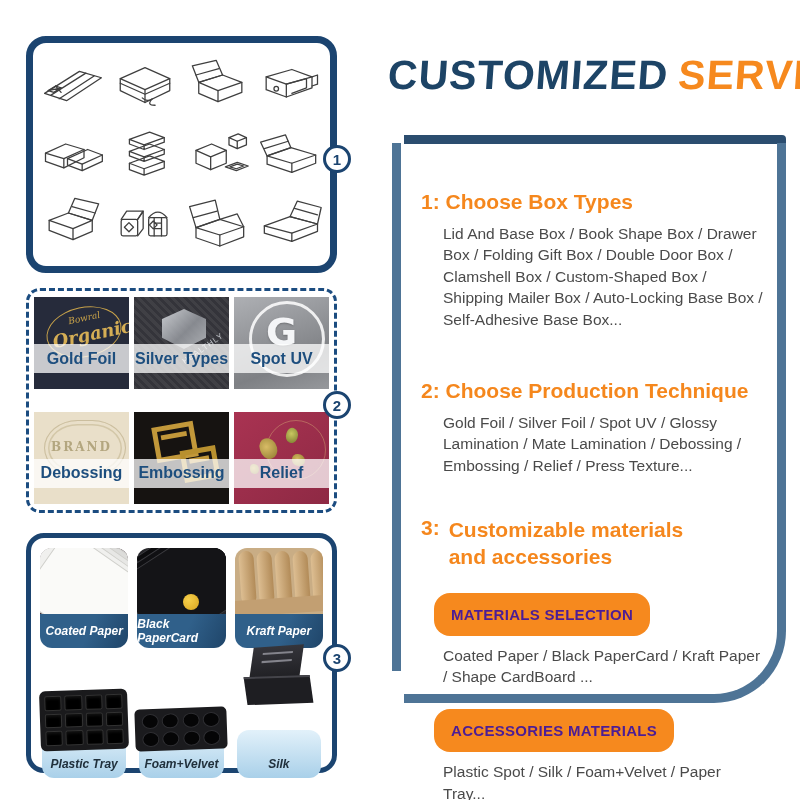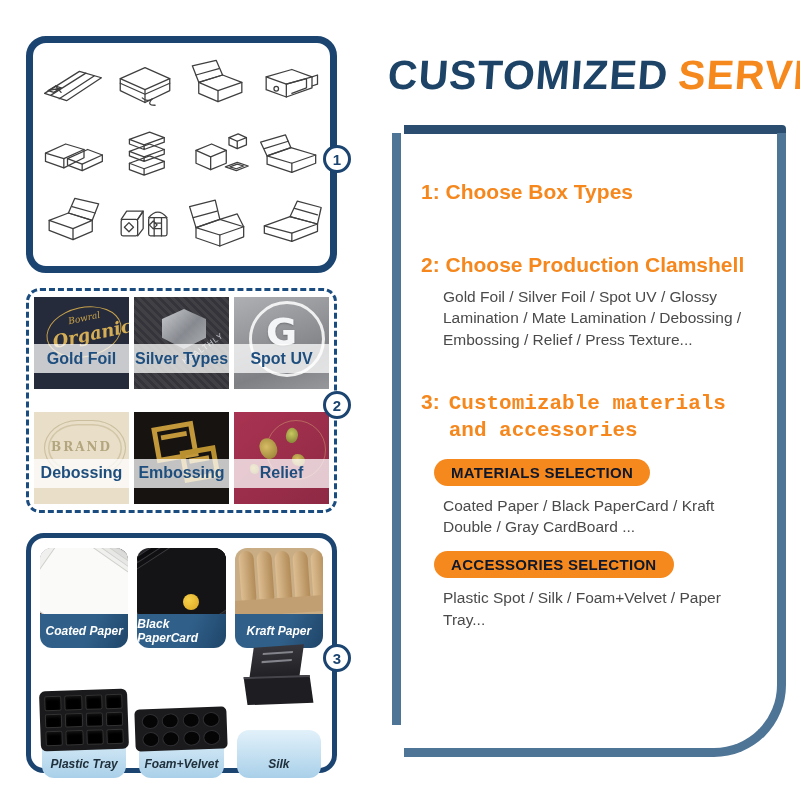--- a/index.html
+++ b/index.html
@@ -87,32 +87,32 @@
   .foam b{width:15px;height:13px;border-radius:50%;background:#050506;border:1px solid #2E2E32;margin:auto;}
   
   .step{position:absolute;left:323px;width:28px;height:28px;border-radius:50%;background:#fff;border:3px solid #1B4470;
        color:#1B4470;font-weight:bold;font-size:15px;display:flex;align-items:center;justify-content:center;
        box-sizing:border-box;z-index:3;}
   #step1{top:145px;} #step2{top:391px;} #step3{top:644px;}
   
   .title{position:absolute;left:388px;top:52px;width:400px;text-align:center;font-size:41px;font-weight:bold;
        letter-spacing:1px;transform:skewX(-4deg);white-space:nowrap;}
   .title .w1{color:#1D4466;} .title .w2{color:#F6891E;margin-left:10px;}
-  .frame{position:absolute;left:392px;top:125px;width:394px;height:632px;}
+  .frame{position:absolute;left:392px;top:135px;width:394px;height:568px;}
   .frame-top{position:absolute;left:12px;right:0;top:0;height:9px;background:#2B4D6F;border-radius:0 4px 0 0;}
   .frame-rb{position:absolute;left:12px;top:8px;right:0;bottom:0;border-right:9px solid #4E7496;
        border-bottom:9px solid #4E7496;border-radius:0 0 72px 0;}
   .frame-left{position:absolute;left:0;top:8px;width:9px;height:calc(100% - 40px);background:#4E7496;}
   .content{position:absolute;left:9px;right:9px;top:9px;bottom:9px;padding:46px 24px 0 20px;box-sizing:border-box;}
   .sec-h{color:#F5871D;font-weight:bold;font-size:21px;}
   .sec-body{color:#4A4A4A;font-size:15.5px;line-height:1.38;margin:9px 0 0 22px;width:322px;}
   .h2{margin-top:49px;} .h3{margin-top:40px;display:flex;}
-  .h3 .num{margin-right:9px;} .h3 .lines{line-height:1.3;font-family:Liberation Mono, monospace;}
-  .badge{display:inline-block;margin:14px 0 0 13px;background:#F6891E;color:#0f172a;font-weight:bold;font-size:15px;
-       padding:5px 17px;border-radius:16px;letter-spacing:.3px;}
+  .h3 .num{margin-right:9px;} .h3 .lines{line-height:1.3;}
+  .badge{display:inline-block;margin:22px 0 0 13px;background:#F6891E;color:#4c1d95;font-weight:bold;font-size:15px;
+       padding:13px 17px;border-radius:16px;letter-spacing:.3px;}
 </style>
 </head>
 <body>
 
 <div class="panel" id="panel-boxtypes">
   <svg class="sk" viewBox="0 0 72 58">
       <path d="M5 37 L43 13 L67 20 L29 45 Z"></path>
       <path d="M12 39 L50 15"></path>
       <path d="M21 43 L59 18"></path>
       <path d="M9 34 l8 -5 6 2 -8 5 z"></path>
@@ -346,32 +346,33 @@
   <span class="w1">CUSTOMIZED</span><span class="w2">SERVICE</span>
 </div>
 
 <div class="frame">
   <div class="frame-top"></div>
   <div class="frame-rb"></div>
   <div class="frame-left"></div>
   <div class="content">
 
     <div class="sec-h">1: Choose Box Types</div>
-
-    <div class="sec-h h2">2: Choose Production Clamshell</div>
+    <div class="sec-body">Lid And Base Box / Book Shape Box / Drawer Box / Folding Gift Box / Double Door Box / Clamshell Box / Custom-Shaped Box / Shipping Mailer Box / Auto-Locking Base Box / Self-Adhesive Base Box...</div>
+
+    <div class="sec-h h2">2: Choose Production Technique</div>
     <div class="sec-body">Gold Foil / Silver Foil / Spot UV / Glossy Lamination / Mate Lamination / Debossing / Embossing / Relief / Press Texture...</div>
 
     <div class="sec-h h3">
       <span class="num">3:</span>
       <span class="lines">
         <span>Customizable materials</span><br>
         <span>and accessories</span>
       </span>
     </div>
 
     <div><span class="badge">MATERIALS SELECTION</span></div>
-    <div class="sec-body">Coated Paper / Black PaperCard / Kraft Double / Gray CardBoard ...</div>
-
-    <div><span class="badge">ACCESSORIES SELECTION</span></div>
+    <div class="sec-body">Coated Paper / Black PaperCard / Kraft Paper / Shape CardBoard ...</div>
+
+    <div><span class="badge">ACCESSORIES MATERIALS</span></div>
     <div class="sec-body">Plastic Spot / Silk / Foam+Velvet / Paper Tray...</div>
 
   </div>
 </div>
 
 </body></html>

